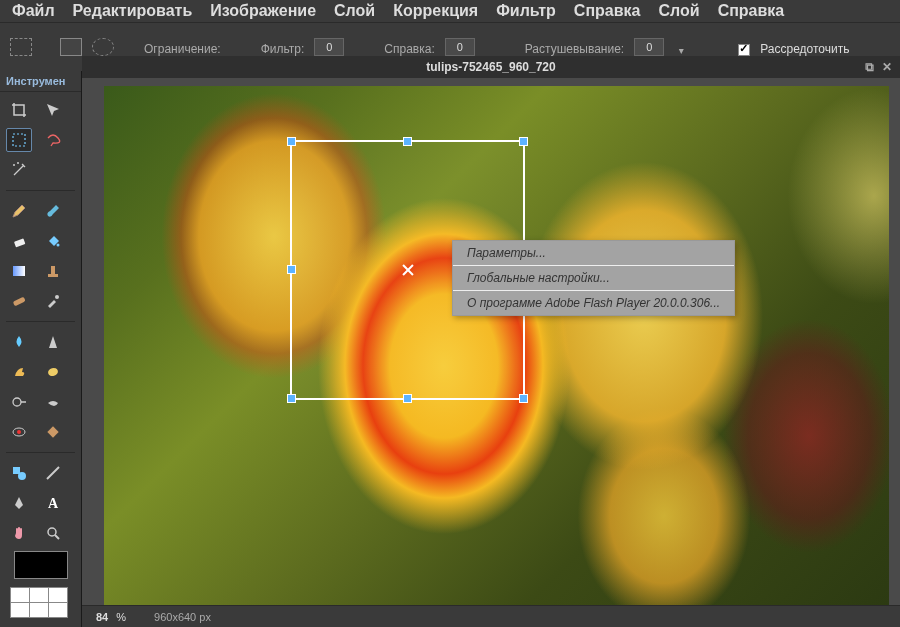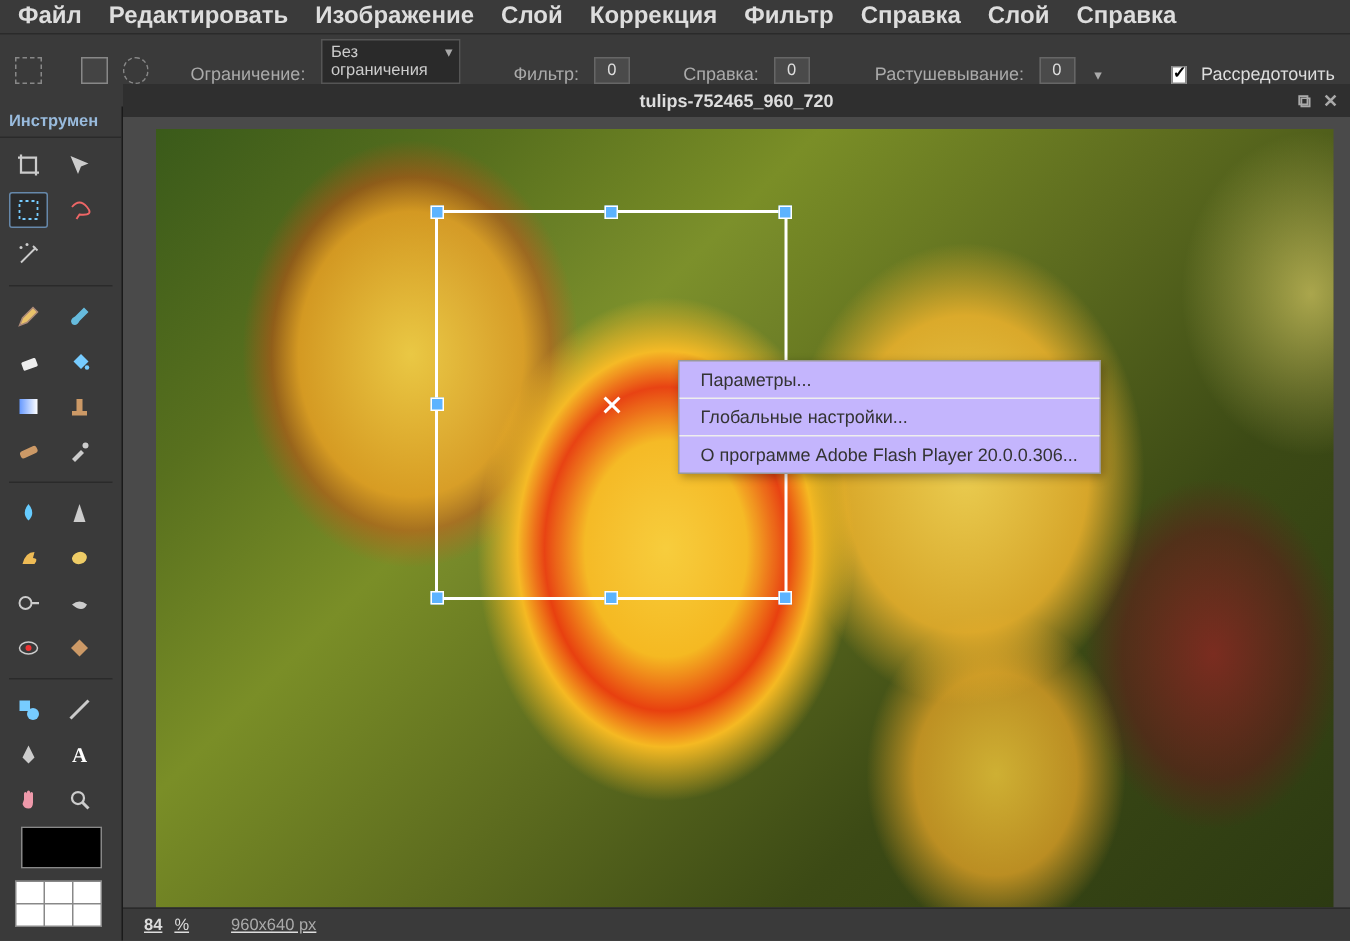--- a/index.html
+++ b/index.html
@@ -51,25 +51,25 @@
 .handle { position: absolute; width: 9px; height: 9px; background: #5cb3ff; border: 1px solid #fff; }
 .handle.tl { left: -5px; top: -5px; } .handle.tm { left: 50%; top: -5px; margin-left: -5px; }
 .handle.tr { right: -5px; top: -5px; } .handle.ml { left: -5px; top: 50%; margin-top: -5px; }
 .handle.mr { right: -5px; top: 50%; margin-top: -5px; } .handle.bl { left: -5px; bottom: -5px; }
 .handle.bm { left: 50%; bottom: -5px; margin-left: -5px; } .handle.br { right: -5px; bottom: -5px; }
 .center-mark { position: absolute; left: 50%; top: 50%; width: 14px; height: 14px; margin: -7px 0 0 -7px; }
 .center-mark::before, .center-mark::after { content: ""; position: absolute; background: #fff; }
 .center-mark::before { left: 6px; top: 0; width: 2px; height: 14px; transform: rotate(45deg); }
 .center-mark::after { left: 6px; top: 0; width: 2px; height: 14px; transform: rotate(-45deg); }
 
-.context-menu { position: absolute; background: #c4b5fd; border: 1px solid #999; box-shadow: 2px 2px 6px rgba(0,0,0,0.3); min-width: 280px; z-index: 100; }
+.context-menu { position: absolute; background: #a3a3a3; border: 1px solid #999; box-shadow: 2px 2px 6px rgba(0,0,0,0.3); min-width: 280px; z-index: 100; font-style: italic; }
 .context-menu div { padding: 5px 14px; color: #333; font-size: 12px; cursor: pointer; border-bottom: 1px solid #eee; }
 .context-menu div:last-child { border-bottom: none; }
 
-.status-bar { position: absolute; left: 82px; right: 0; bottom: 0; height: 22px; background: #3a3a3a; border-top: 1px solid #2a2a2a; display: flex; align-items: center; padding: 0 14px; gap: 8px; font-size: 11px; color: #ddd; text-decoration: underline; }
+.status-bar { position: absolute; left: 82px; right: 0; bottom: 0; height: 22px; background: #3a3a3a; border-top: 1px solid #2a2a2a; display: flex; align-items: center; padding: 0 14px; gap: 8px; font-size: 11px; color: #ddd; }
 .status-bar .dim-lbl { color: #aaa; margin-left: 20px; }
 </style>
 </head>
 <body>
 
 <div class="menubar">
   <span>Файл</span>
   <span>Редактировать</span>
   <span>Изображение</span>
   <span>Слой</span>
@@ -80,21 +80,20 @@
   <span>Справка</span>
 </div>
 
 <div class="options-bar">
   <span class="opt-icon"></span>
   <span style="width:8px"></span>
   <span class="opt-icon solid"></span>
   <span class="opt-icon circ"></span>
   <span style="width:10px"></span>
   <span class="lbl-grey">Ограничение:</span>
-  <span class="dropdown">Без ограничения</span>
   <span style="width:20px"></span>
   <span class="lbl-grey">Фильтр:</span>
   <span class="num-input">0</span>
   <span style="width:20px"></span>
   <span class="lbl-grey">Справка:</span>
   <span class="num-input">0</span>
   <span style="width:30px"></span>
   <span class="lbl-grey">Растушевывание:</span>
   <span class="num-input">0</span>
   <span class="arrow-btn">▾</span>

